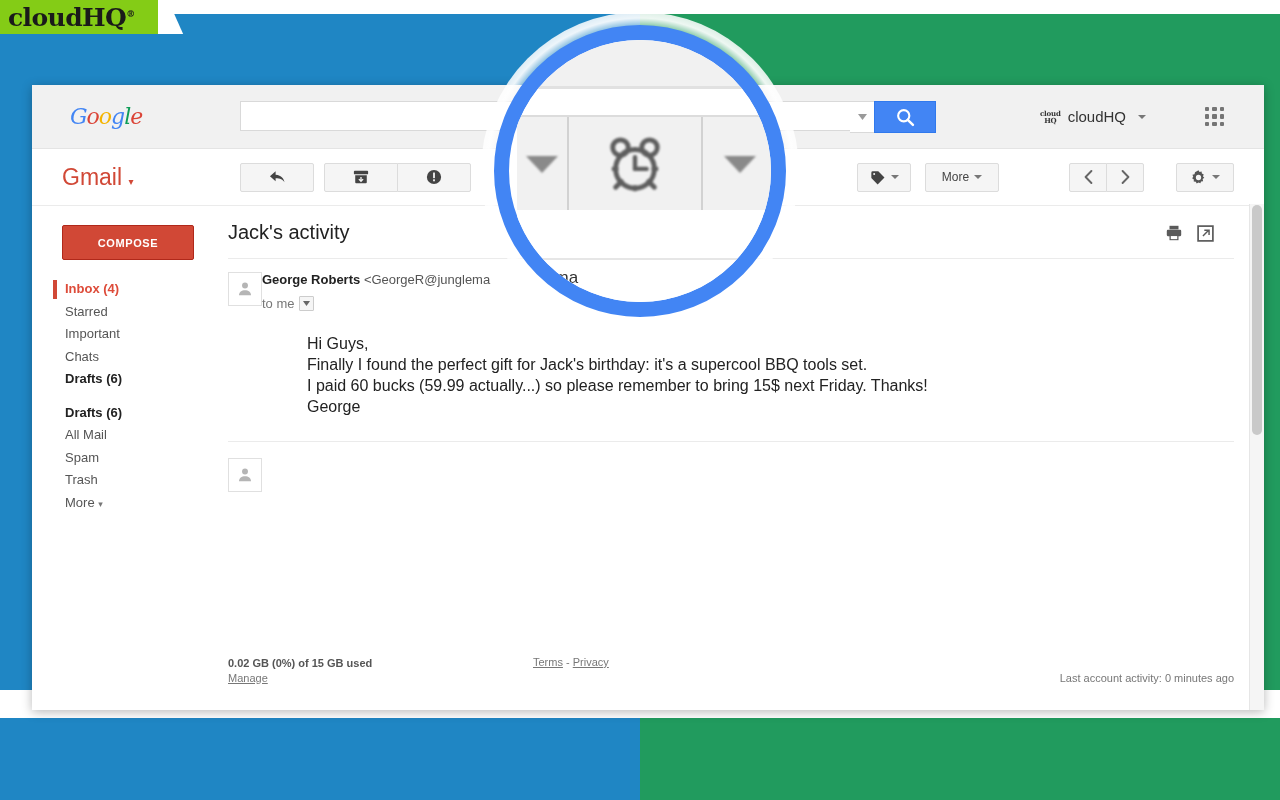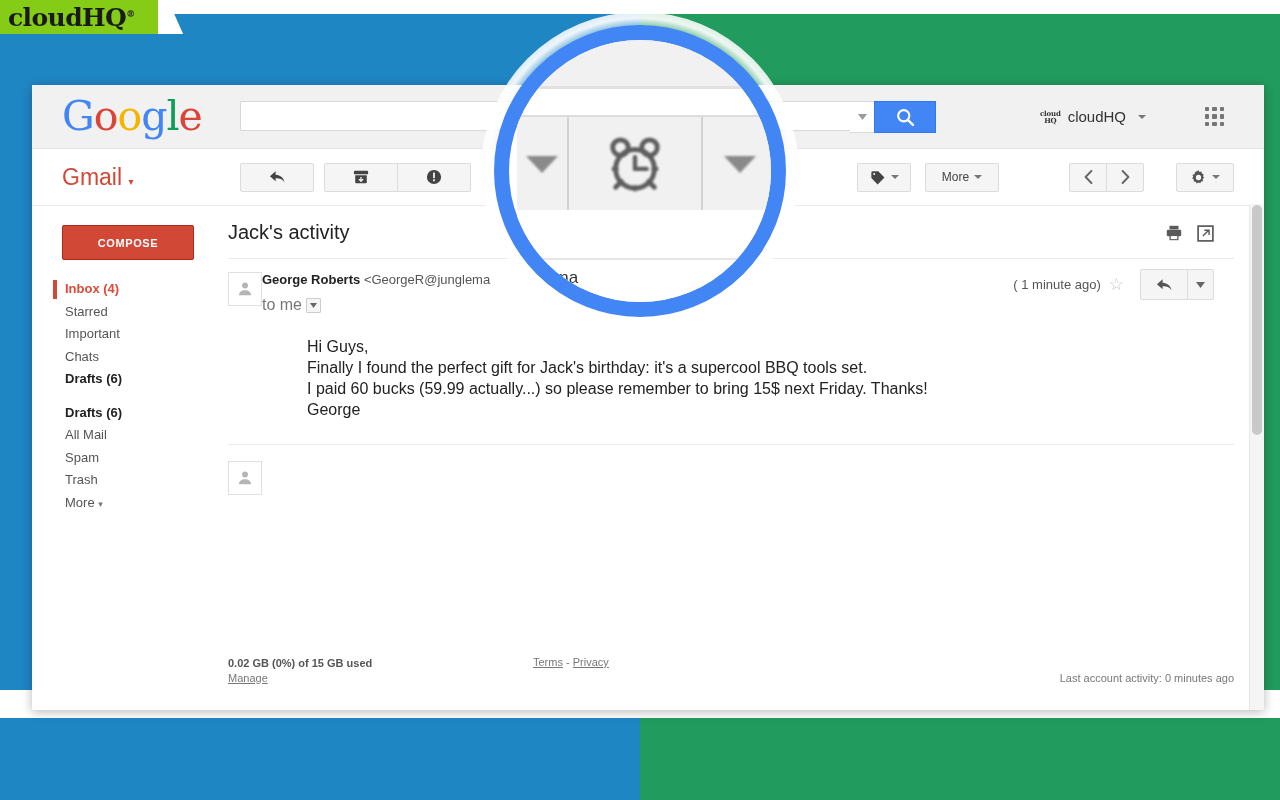--- a/index.html
+++ b/index.html
@@ -40,21 +40,21 @@
     position:absolute;left:32px;top:85px;width:1232px;height:625px;
     background:#ffffff;z-index:10;
     box-shadow:0 2px 10px rgba(0,0,0,.28);
     overflow:hidden;
   }
   
   #google-bar{
     position:relative;height:63px;background:#f1f1f1;border-bottom:1px solid #e4e4e4;
     display:flex;align-items:center;
   }
-  #google-logo{margin-left:30px;font-family:"DejaVu Serif","Liberation Serif",serif;font-size:41px;letter-spacing:-1px;line-height:1;}
+  #google-logo{margin-left:38px;font-family:"DejaVu Serif","Liberation Serif",serif;font-size:22px;letter-spacing:-1px;line-height:1;font-style:italic;}
   .g-b{color:#4285f4;} .g-r{color:#db4437;} .g-y{color:#f4b400;} .g-g{color:#0f9d58;}
   #search-wrap{position:absolute;left:208px;top:16px;display:flex;align-items:stretch;height:32px;}
   #search-input{
     width:610px;height:30px;border:1px solid #d9d9d9;border-right:none;background:#fff;
     box-sizing:border-box;font-size:13px;padding:0 8px;outline:none;
     font-family:"Liberation Sans",sans-serif;
   }
   #search-caret{
     width:24px;height:32px;background:#fff;border:1px solid #d9d9d9;border-left:none;border-right:none;
     box-sizing:border-box;display:flex;align-items:center;justify-content:center;
@@ -127,21 +127,21 @@
   #msg-header{display:flex;padding-top:13px;position:relative;}
   .avatar{
     width:34px;height:34px;border:1px solid #e0e0e0;background:#fff;box-sizing:border-box;
     display:flex;align-items:center;justify-content:center;flex:0 0 auto;
   }
   #sender-block{}
   #sender-line{font-size:13px;color:#222;}
   #sender-name{font-weight:bold;}
   #sender-addr{font-weight:normal;color:#555;}
   #msg-time{font-size:13px;color:#555;}
-  #to-line{font-size:16px;color:#777;margin-top:9px;display:flex;align-items:center;gap:4px;}
+  #to-line{font-size:13px;color:#777;margin-top:9px;display:flex;align-items:center;gap:4px;}
   .mini-caret{
     display:inline-flex;width:13px;height:13px;border:1px solid #ccc;background:#f5f5f5;
     align-items:center;justify-content:center;border-radius:1px;
   }
   #hdr-right{position:absolute;right:20px;top:10px;display:flex;align-items:center;gap:8px;}
   #star{font-size:17px;color:#c9c9c9;cursor:pointer;line-height:1;}
   #msg-body{margin-left:79px;margin-top:22px;font-size:16px;color:#222;line-height:21px;}
   #msg-body p{margin:0;}
   #body-sig{margin-top:20px;}
 
@@ -376,36 +376,20 @@
           </div>
           <div id="to-line">
             <span>to me</span>
             <span class="mini-caret">
               <svg width="7" height="5" viewBox="0 0 7 5">
                   <path d="M0 0h7L3.5 5z" fill="#666"></path>
                 </svg>
             </span>
           </div>
         </div>
-        <div id="hdr-right">
-          <span id="msg-time">( 1 minute ago)</span>
-          <span id="star">☆</span>
-          <div class="btn-grp" style="margin-left:8px">
-            <div class="btn" style="width:48px;height:31px">
-              <svg width="17" height="14" viewBox="0 0 18 14">
-                <path d="M7 1L1 6.2 7 11.4V8.2c5 0 7.6 1.2 9.4 4.4-.7-3.7-2.9-7.4-9.4-8V1z" fill="#555"></path>
-              </svg>
-            </div>
-            <div class="btn" style="width:27px;height:31px">
-              <svg width="9" height="6" viewBox="0 0 9 6">
-                  <path d="M0 0h9L4.5 6z" fill="#666"></path>
-                </svg>
-            </div>
-          </div>
-        </div>
       </div>
 
       <div id="msg-body">
         <p>Hi Guys,</p>
         <p>Finally I found the perfect gift for Jack's birthday: it's a supercool BBQ tools set.</p>
         <p>I paid 60 bucks (59.99 actually...) so please remember to bring 15$ next Friday. Thanks!</p>
         <p id="body-sig">George</p>
       </div>
 
       <div id="reply-divider"></div>

